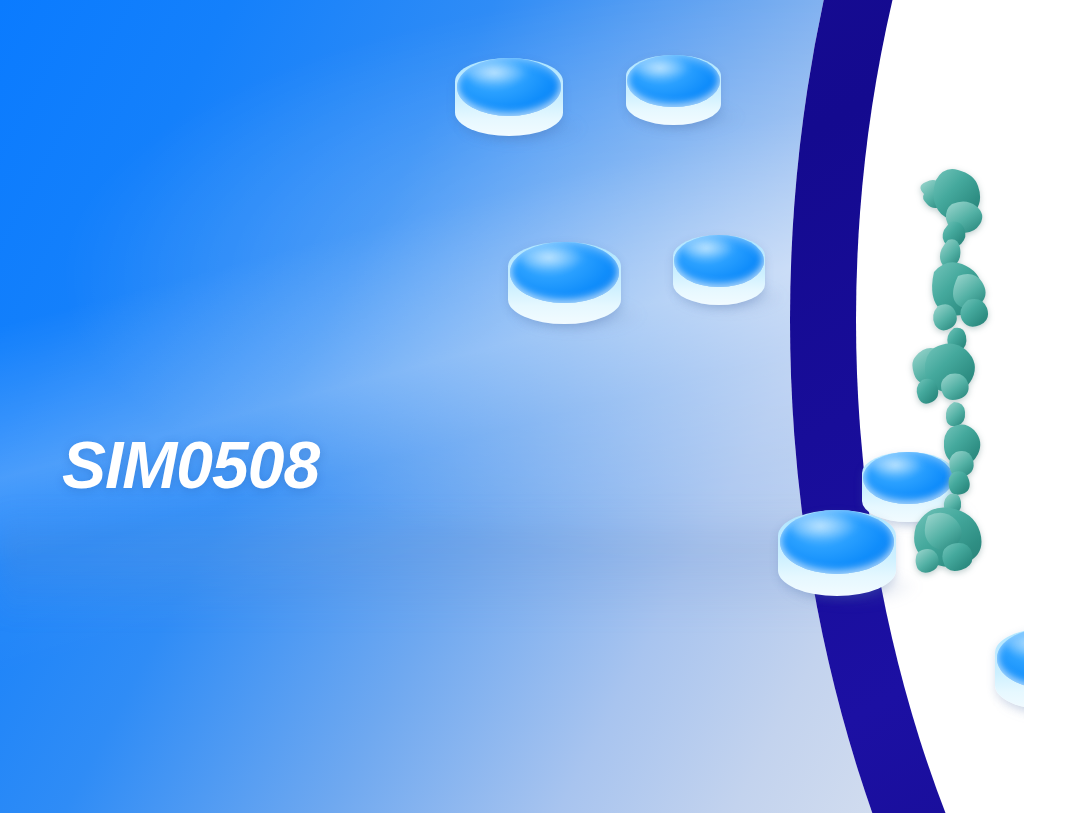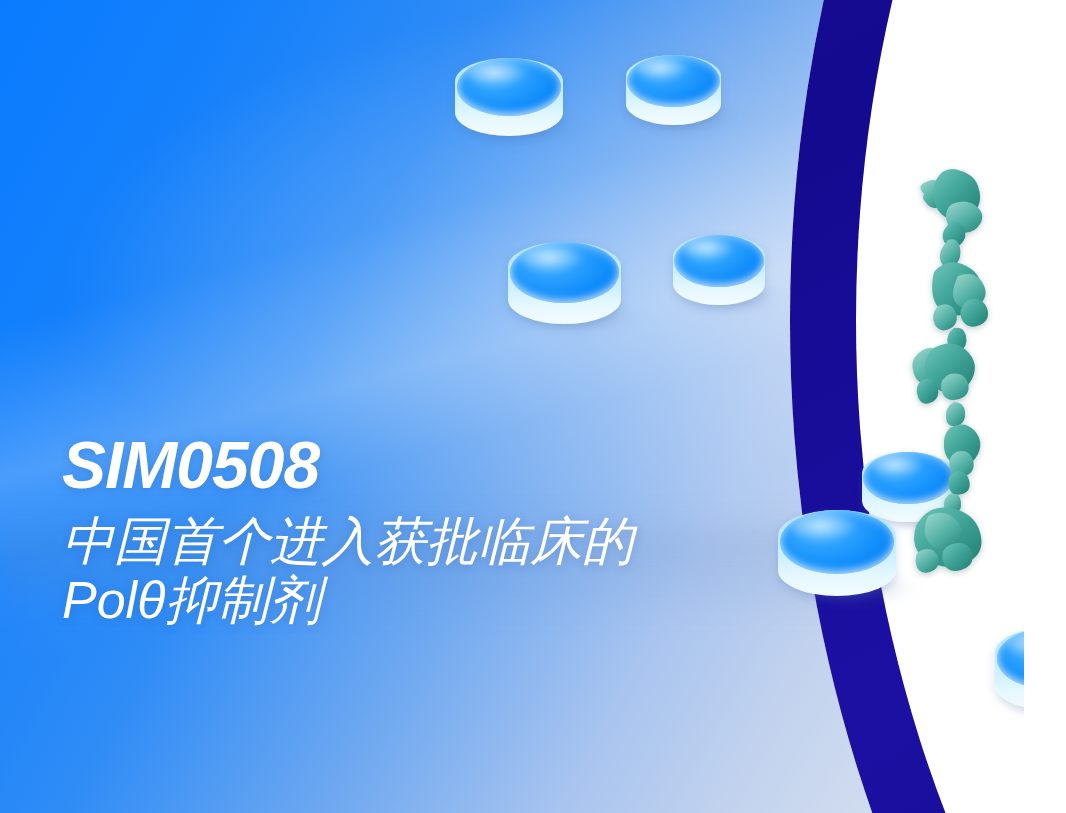--- a/index.html
+++ b/index.html
@@ -249,17 +249,15 @@
     <path fill="url(#pgL)" d="M52,334 q10,-2 11,8 q1,10 -7,12 q-9,2 -10,-7 q-1,-9 6,-13z"></path>
 
     <path fill="url(#pg)" d="M18,366 q12,-22 34,-18 q24,4 30,24 q6,21 -12,30 q-20,10 -40,-1 q-19,-11 -12,-35z"></path>
     <path fill="url(#pgL)" d="M30,356 q16,-8 28,4 q11,13 1,24 q-12,11 -25,2 q-12,-10 -4,-30z"></path>
     <path fill="url(#pg)" d="M54,384 q16,-4 20,9 q3,13 -11,17 q-15,4 -18,-9 q-3,-13 9,-17z"></path>
     <path fill="url(#pgL)" d="M24,390 q12,-4 16,7 q3,11 -8,15 q-12,3 -14,-8 q-2,-11 6,-14z"></path>
   </svg>
 
   <div class="headline">
     <div class="h-main">SIM0508</div>
-    <div class="h-sub">中国首个进入获批临床的
-Polθ抑制剂</div>
   </div>
 
 </div>
 
 </body></html>

